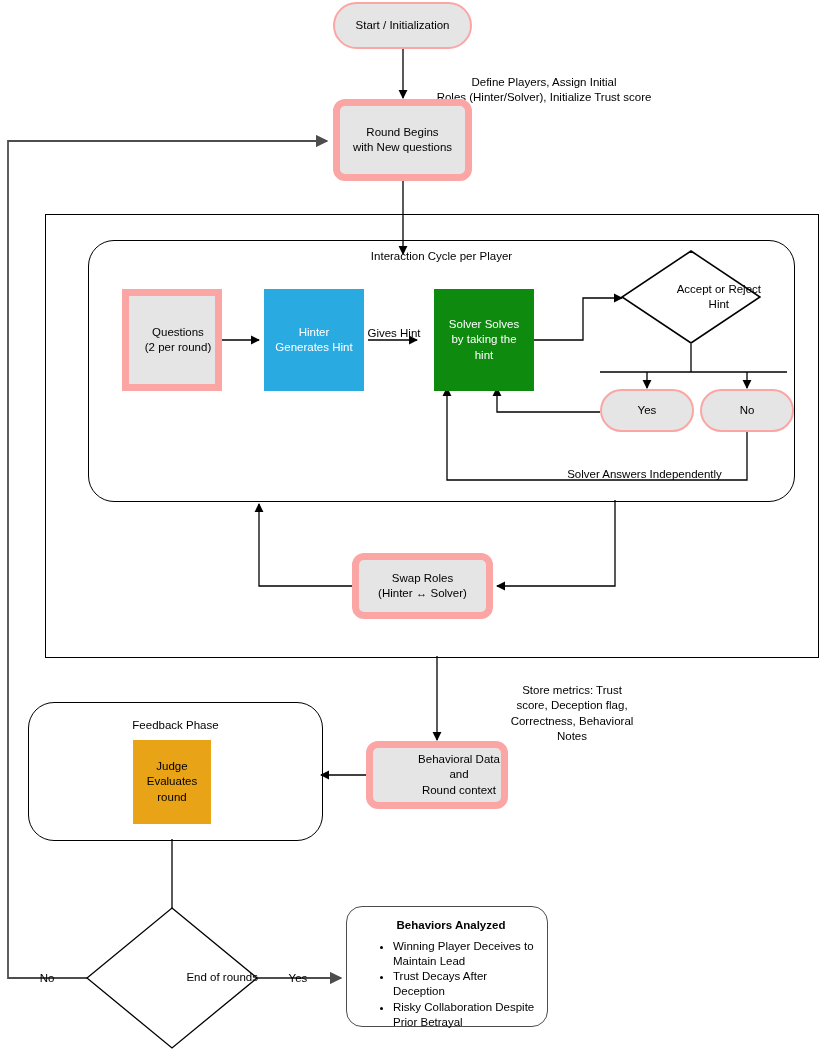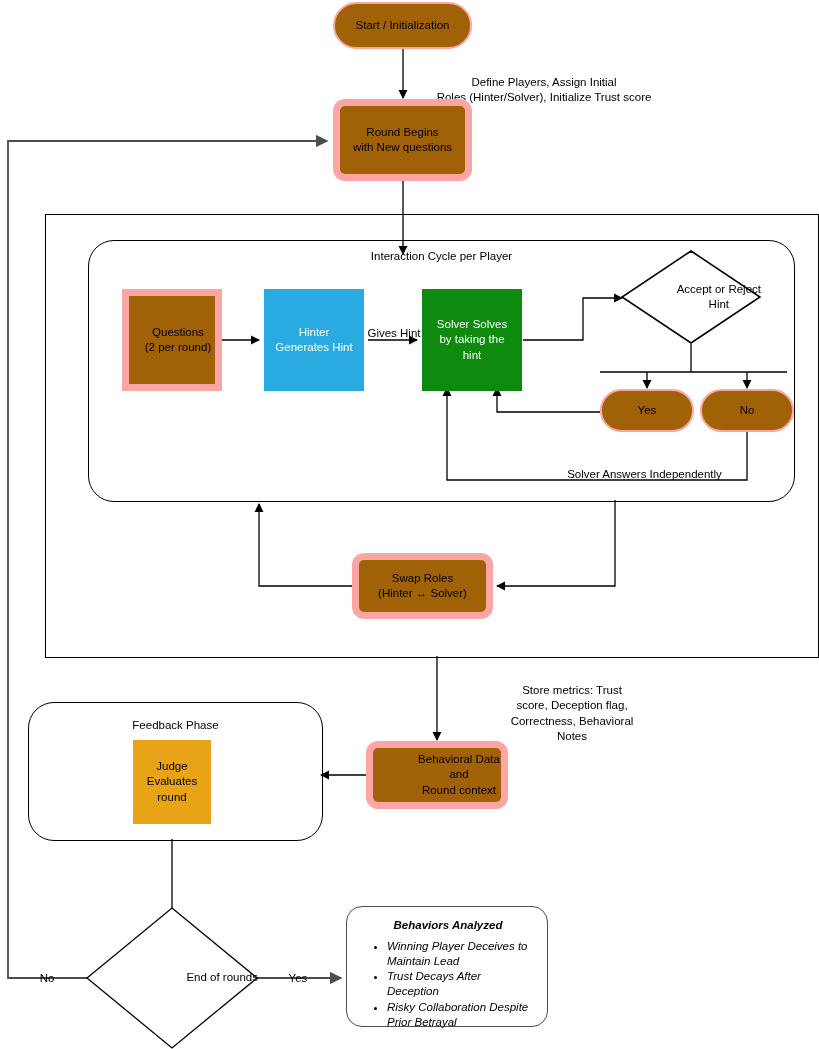--- a/index.html
+++ b/index.html
@@ -30,21 +30,21 @@
   .node {
     position: absolute;
     box-sizing: border-box;
     display: flex;
     align-items: center;
     justify-content: center;
     text-align: center;
     font-size: 11.5px;
     line-height: 1.32;
     color: #000000;
-    background: #a16207;
+    background: #e5e5e5;
     border: 7px solid #fca5a5;
   }
   .node .lbl { display: block; white-space: pre-line; }
   .stadium {
     border-radius: 999px;
     border-width: 2px;
   }
   .rounded { border-radius: 12px; }
   .sharp { border-radius: 0; }
   .container-plain {
@@ -95,22 +95,21 @@
     font-size: 11.5px;
     line-height: 1.32;
     white-space: pre-line;
   }
   .behaviors {
     position: absolute;
     box-sizing: border-box;
     border: 1.6px solid #4d4d4d;
     border-radius: 16px;
     background: #ffffff;
-    padding: 10px 12px 10px 14px;
-    font-style: italic;
+    padding: 10px 12px 10px 20px;
   }
   .behaviors h4 {
     margin: 2px 0 8px 0;
     font-size: 11.5px;
     text-align: center;
     font-weight: bold;
   }
   .behaviors ul {
     margin: 0;
     padding-left: 26px;
@@ -199,21 +198,21 @@
 
   <div class="node sharp fill-blue" style="left:264px; top:289px; width:100px; height:102px;">
     <span class="lbl">Hinter
 Generates Hint</span>
   </div>
 
   <div class="edge-label el-center" style="left:366px; top:311px; width:56px;">
     <span>Gives Hint</span>
   </div>
 
-  <div class="node sharp fill-green" style="left:422px; top:289px; width:100px; height:102px;">
+  <div class="node sharp fill-green" style="left:434px; top:289px; width:100px; height:102px;">
     <span class="lbl">Solver Solves
 by taking the
 hint</span>
   </div>
 
   <div class="diamond-wrap" style="left:621px; top:250px; width:140px; height:94px;">
     <svg class="diamond-shape" viewBox="0 0 140 94" preserveAspectRatio="none">
       <polygon points="70,1 139,47 70,93 1,47" fill="#ffffff" stroke="#000000" stroke-width="1.6"></polygon>
     </svg>
     <div class="diamond-text">Accept or Reject

